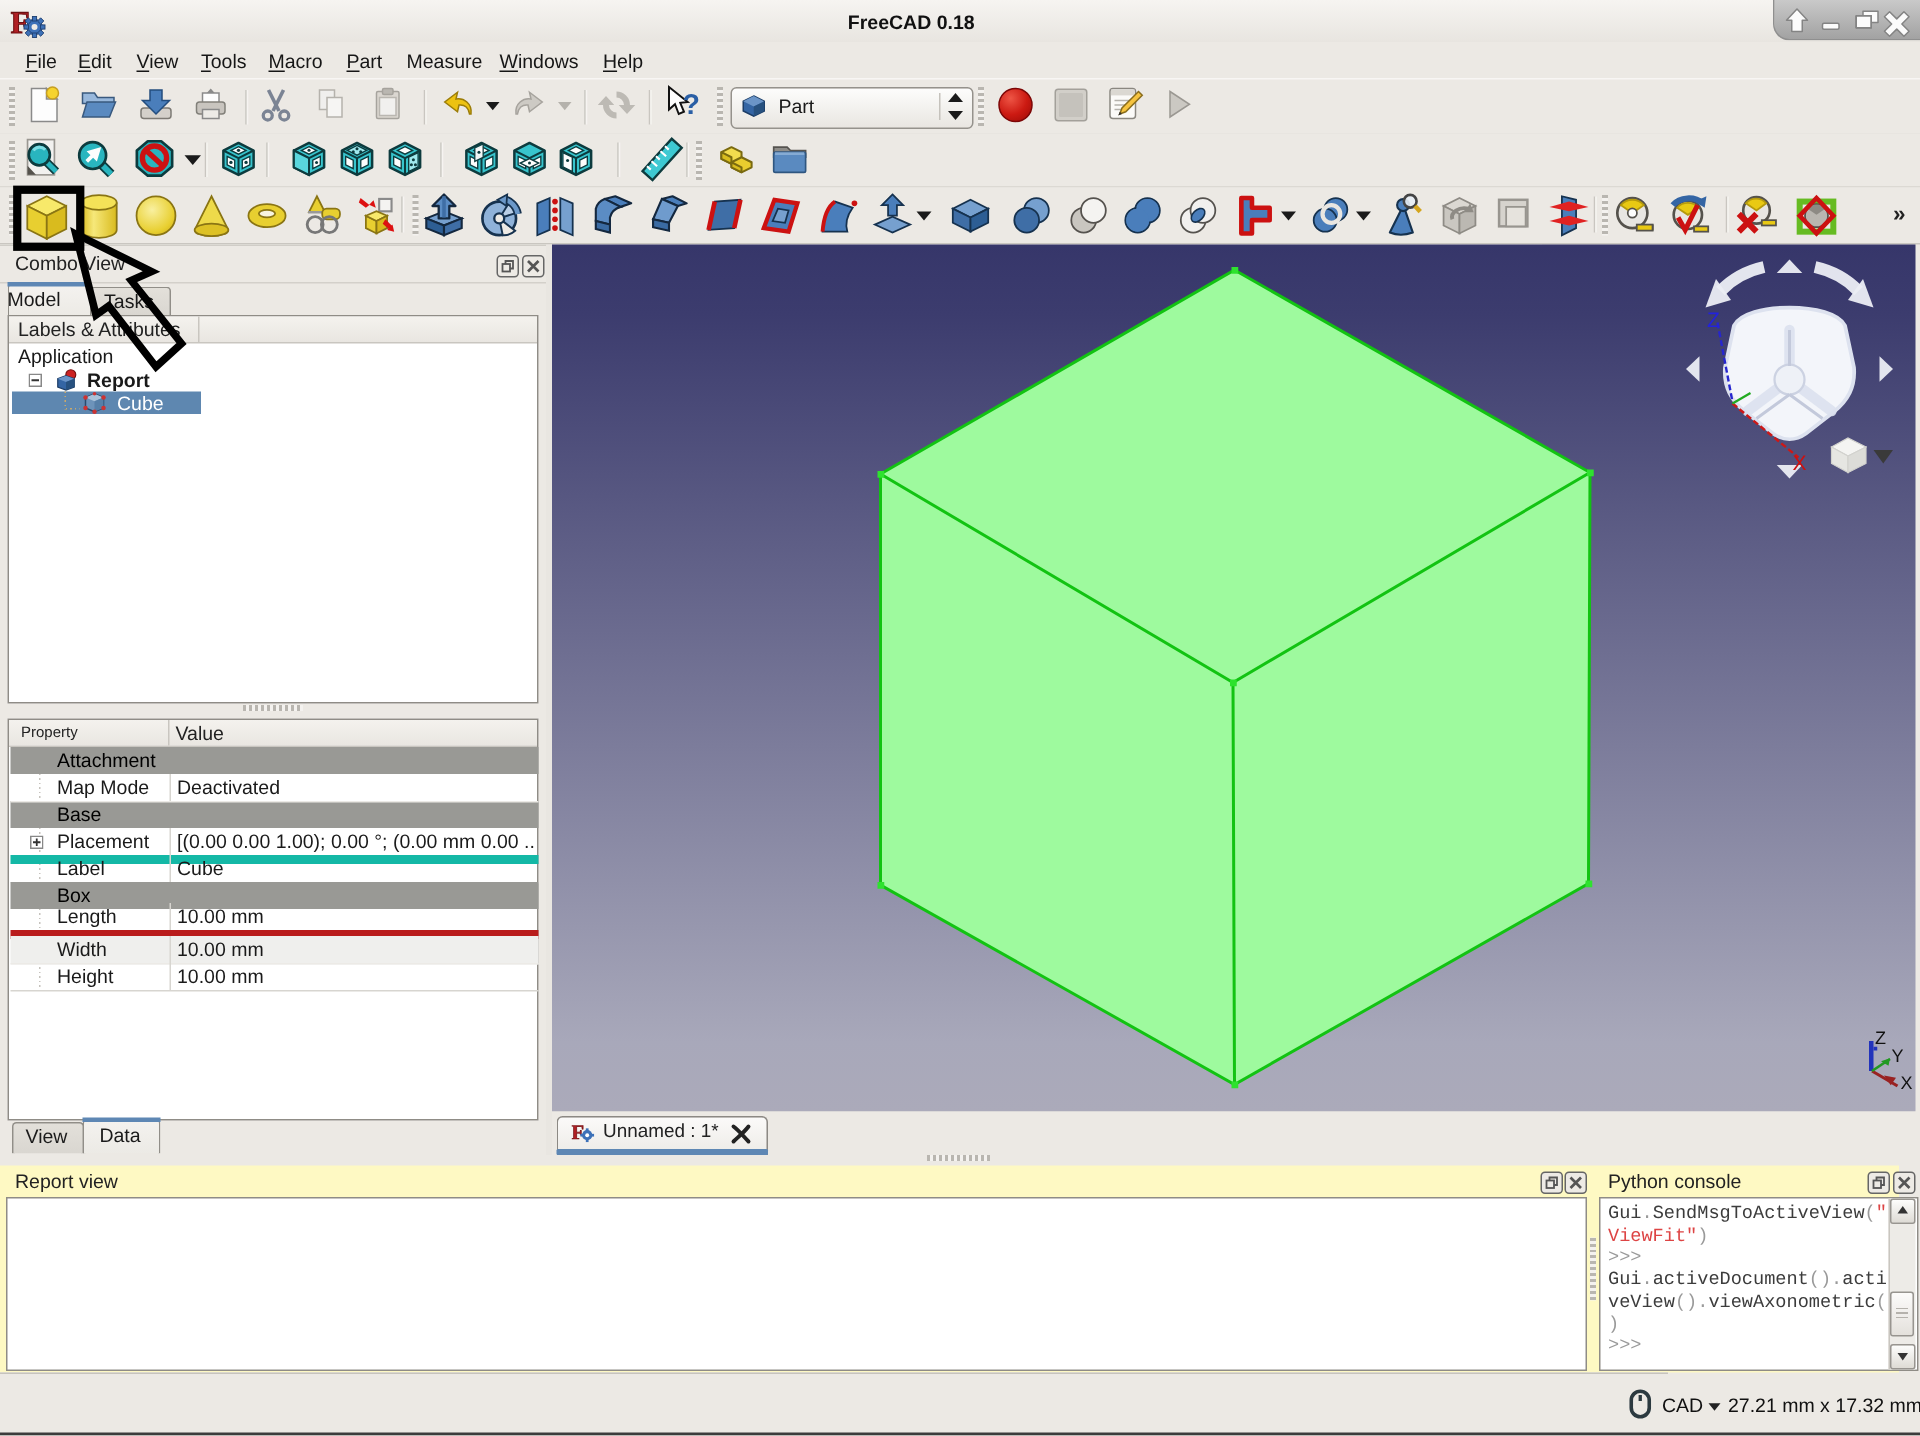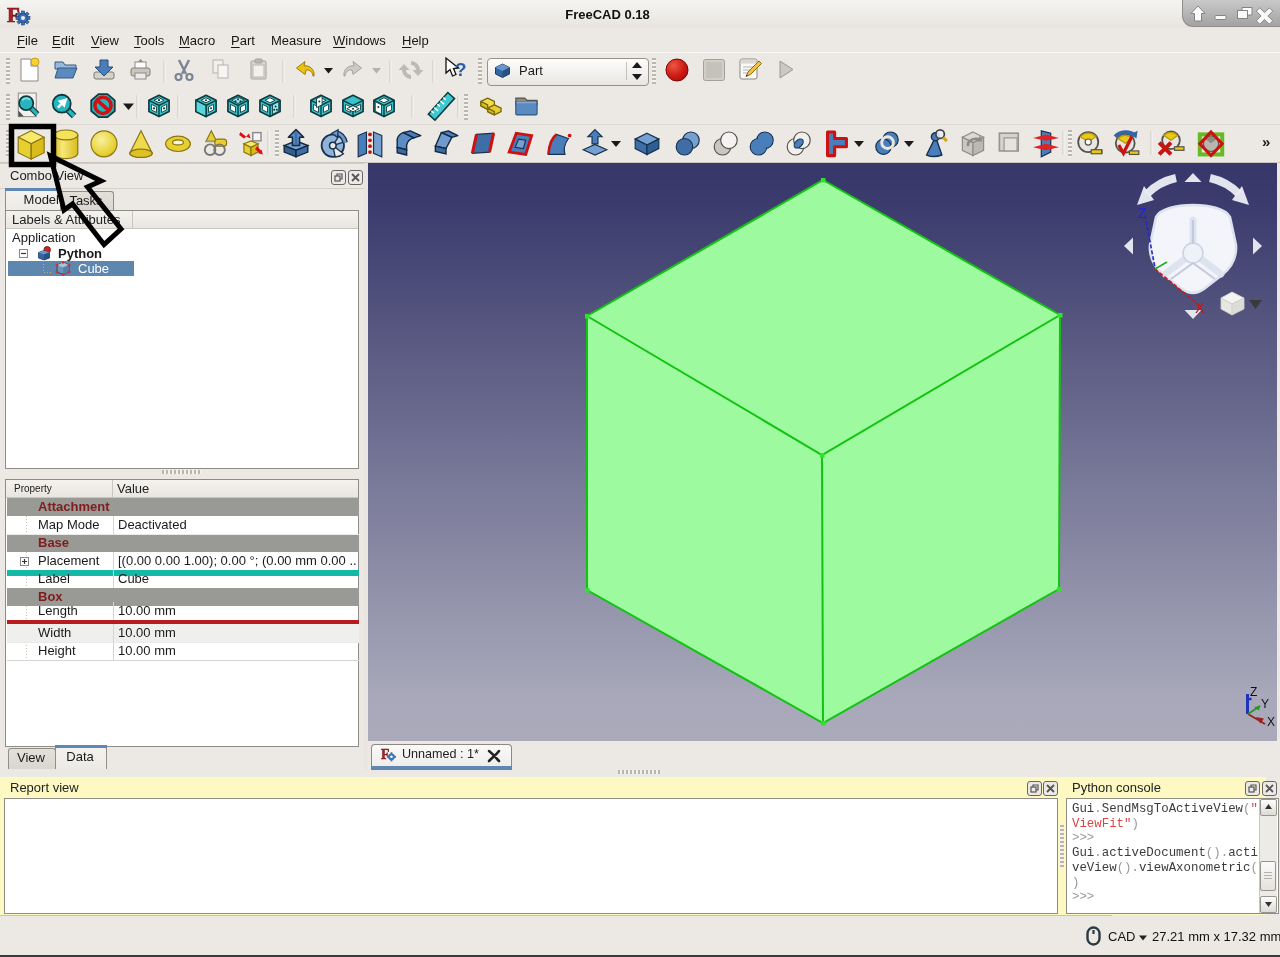--- a/index.html
+++ b/index.html
@@ -21,21 +21,21 @@
 #dockleft{position:absolute;left:0;top:0;width:364px;height:607px;background:#ECE9E4;border-top:1px solid #d0cdc7}
 #tabbar{position:absolute;left:368px;top:578px;width:912px;height:29px;background:#ECE9E4}
 #splith{left:0;top:770px;width:1280px;height:7px;background:#ECE9E4}
 #bottom{left:0;top:777px;width:1266px;height:138px;background:#fef9c3}
 #statusbar{left:0;top:915px;width:1112px;height:40px;background:#ECE9E4;border-top:1px solid #c6c3bd}
 #bottomedge{left:0;top:955px;width:1280px;height:2px;background:#3c3c3c}
 .dockhead{font-size:13px;color:#222}
 .dockbtn{position:absolute;width:13px;height:13px;border:1px solid #666;border-radius:3px;background:#edeae5}
 .white-frame{position:absolute;background:#fff;border:1px solid #8f8c86}
 .prow{position:absolute;left:1px;width:352px;height:18px;line-height:18px;font-size:13px}
-.pgroup{background:#999995;color:#7f1d1d;font-weight:bold}
+.pgroup{background:#999995;color:#000000;font-weight:normal}
 .pcell1{position:absolute;left:31px;top:0}
 .pcell2{position:absolute;left:111px;top:0}
 .pdiv{position:absolute;left:106px;top:0;width:1px;height:18px;background:#d7d5d0}
 mono,.mono{font-family:"Liberation Mono",monospace}
 c{color:#9a9a9a;font-style:normal}
 r{color:#dd4444;font-style:normal}
 </style>
 </head>
 <body>
 
@@ -552,21 +552,21 @@
           <rect x="3" y="5" width="5" height="5" fill="none" stroke="#555" stroke-width="1.2"></rect>
           <path d="M5,5 v-2 h5 v5 h-2" fill="none" stroke="#555" stroke-width="1.2"></path>
         </svg></div>
   <div class="dockbtn" style="left:348px;top:6px"><svg width="13" height="13" viewBox="0 0 13 13">
           <path d="M3,3 l7,7 M10,3 l-7,7" stroke="#555" stroke-width="1.8"></path>
         </svg></div>
   <div style="position:absolute;left:0;top:24px;width:364px;height:1px;background:#d3d0ca"></div>
 
   <div style="position:absolute;left:5px;top:25px;width:54px;height:21px;background:linear-gradient(#f4f2ef,#eceae5);border:1px solid #918e88;border-bottom:none;border-radius:3px 3px 0 0"></div>
   <div style="position:absolute;left:5px;top:24px;width:54px;height:3px;background:#5e87b4"></div>
-  <div style="position:absolute;left:5px;top:25px;width:54px;text-align:right;line-height:21px;font-size:13px">Model</div>
+  <div style="position:absolute;left:5px;top:25px;width:54px;text-align:left;line-height:21px;font-size:13px">Model</div>
   <div style="position:absolute;left:60px;top:27px;width:52px;height:19px;background:linear-gradient(#e3e0da,#d9d6d0);border:1px solid #918e88;border-bottom:none;border-radius:3px 3px 0 0"></div>
   <div style="position:absolute;left:60px;top:27px;width:52px;text-align:center;line-height:19px;font-size:13px">Tasks</div>
 
   <div class="white-frame" style="left:5px;top:46px;width:352px;height:257px">
    <div style="position:absolute;left:0;top:0;width:352px;height:17px;background:linear-gradient(#f4f2ee,#e9e6e1);border-bottom:1px solid #c9c6c0">
     <div style="position:absolute;left:6px;top:0;line-height:17px;font-size:13px;color:#222">Labels &amp; Attributes</div>
     <div style="position:absolute;left:126px;top:0;width:1px;height:17px;background:#c9c6c0"></div>
    </div>
    <div style="position:absolute;left:6px;top:19px;font-size:13px">Application</div>
 
@@ -574,21 +574,21 @@
     <svg style="position:absolute;left:13px;top:3px" width="9" height="9" viewBox="0 0 9 9">
             <rect x="0.5" y="0.5" width="8" height="8" fill="#fff" stroke="#888"></rect>
             <path d="M2,4.5 h5" stroke="#333" stroke-width="1.2"></path>
           </svg>
     <svg style="position:absolute;left:31px;top:0px" width="15" height="15" viewBox="0 0 15 15">
      <circle cx="10.2" cy="3.8" r="3.3" fill="#cc2222" stroke="#7a1111" stroke-width="0.8"></circle>
      <polygon points="7,4.5 12.5,6.5 12.5,12 7,14 1.5,12 1.5,6.5" fill="#3465a4" stroke="#1c3d66" stroke-width="0.8"></polygon>
      <polygon points="7,4.5 12.5,6.5 7,8.6 1.5,6.5" fill="#6b95c8"></polygon>
      <polygon points="7,8.6 12.5,6.5 12.5,12 7,14" fill="#27517f"></polygon>
     </svg>
-    <div style="position:absolute;left:52px;top:0;font-weight:bold;font-size:13px">Python</div>
+    <div style="position:absolute;left:52px;top:0;font-weight:bold;font-size:13px">Report</div>
    </div>
 
    <div style="position:absolute;left:2px;top:50px;width:126px;height:15px;background:#5e87b0">
     <svg style="position:absolute;left:47px;top:0px" width="16" height="15" viewBox="0 0 16 15">
      <polygon points="8,1.5 14,4 14,11 8,13.5 2,11 2,4" fill="#6d93ba" stroke="#2a4a6e" stroke-width="1"></polygon>
      <polygon points="8,1.5 14,4 8,6.5 2,4" fill="#a9c2da"></polygon>
      <polygon points="8,6.5 14,4 14,11 8,13.5" fill="#567fa8"></polygon>
      <g fill="#cc3333">
               <circle cx="2" cy="4" r="1.5"></circle>
               <circle cx="14" cy="4" r="1.5"></circle>

